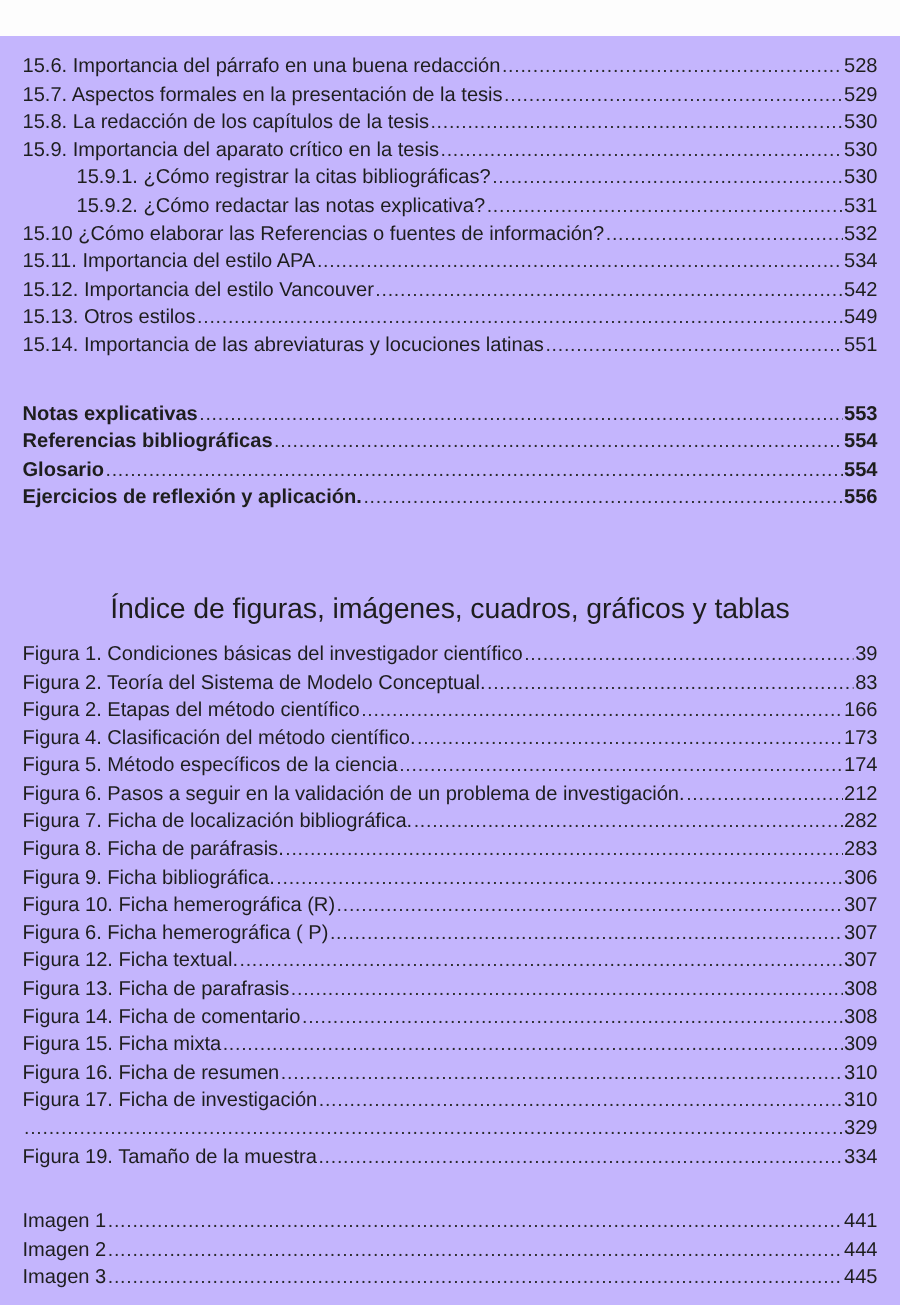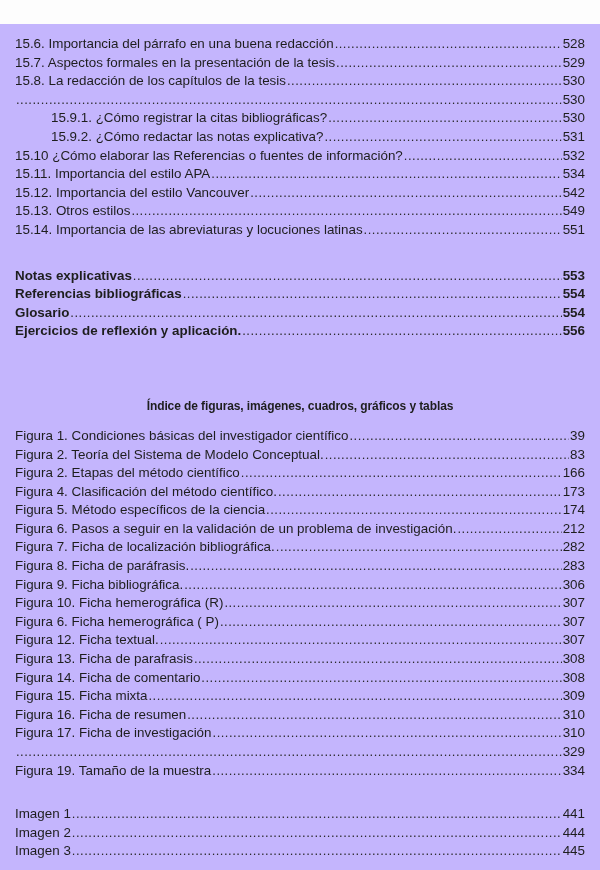--- a/index.html
+++ b/index.html
@@ -43,22 +43,22 @@
   .toc-row .p { flex: 0 0 auto; white-space: nowrap; }
   .toc-row.indent { padding-left: 36px; }
 
   .section-backmatter { margin-top: 27px; }
   .section-backmatter .toc-row { font-weight: bold; text-align: center; }
 
   .figures-heading {
     margin-top: 55px;
     height: 21px;
     text-align: center;
-    font-weight: bold;
-    font-size: 12px;
+    font-weight: normal;
+    font-size: 19px;
     line-height: 21px;
     letter-spacing: -0.1px;
   }
   .section-figures { margin-top: 10px; }
   .section-images  { margin-top: 25px; }
 </style>
 </head>
 <body>
 
 <div class="page">
@@ -73,20 +73,21 @@
         <span class="t">15.7. Aspectos formales en la presentación de la tesis</span>
         <span class="dots"></span>
         <span class="p">529</span>
       </div>
       <div class="toc-row">
         <span class="t">15.8. La redacción de los capítulos de la tesis</span>
         <span class="dots"></span>
         <span class="p">530</span>
       </div>
       <div class="toc-row">
+        <span class="t">15.9. Importancia del aparato crítico en la tesis</span>
         <span class="dots"></span>
         <span class="p">530</span>
       </div>
       <div class="toc-row indent">
         <span class="t">15.9.1. ¿Cómo registrar la citas bibliográficas?</span>
         <span class="dots"></span>
         <span class="p">530</span>
       </div>
       <div class="toc-row indent">
         <span class="t">15.9.2. ¿Cómo redactar las notas explicativa?</span>

